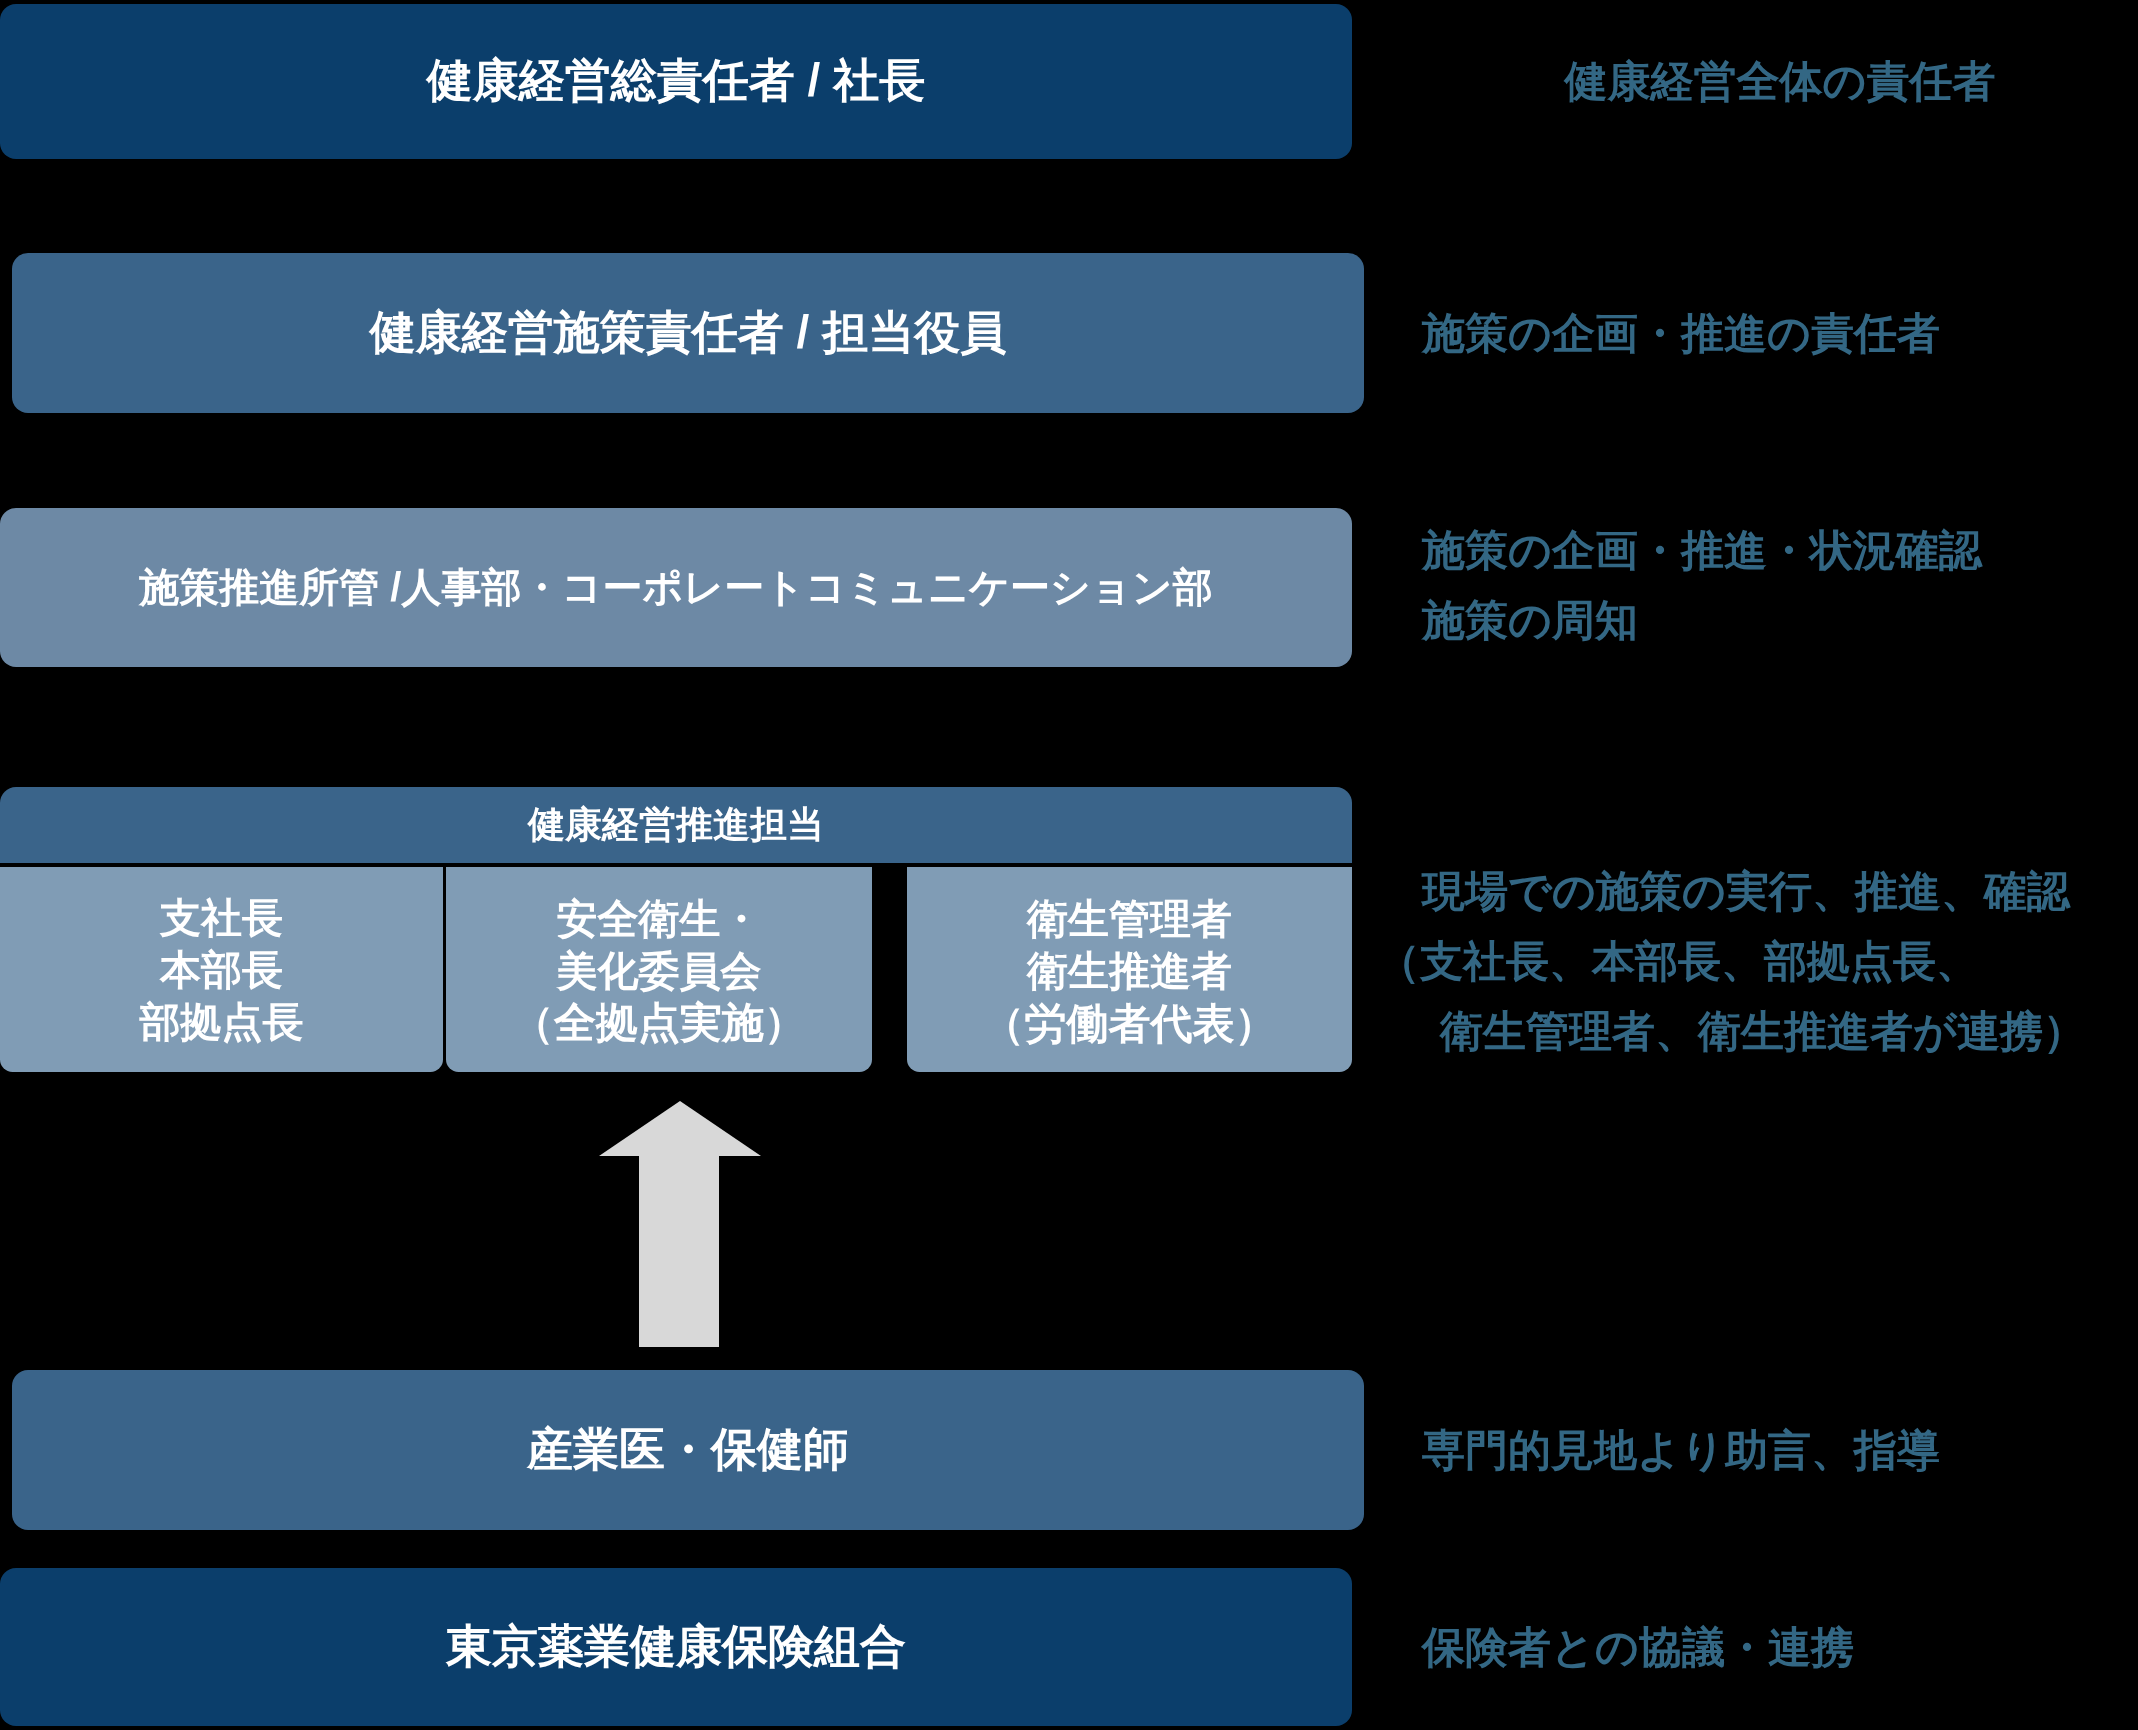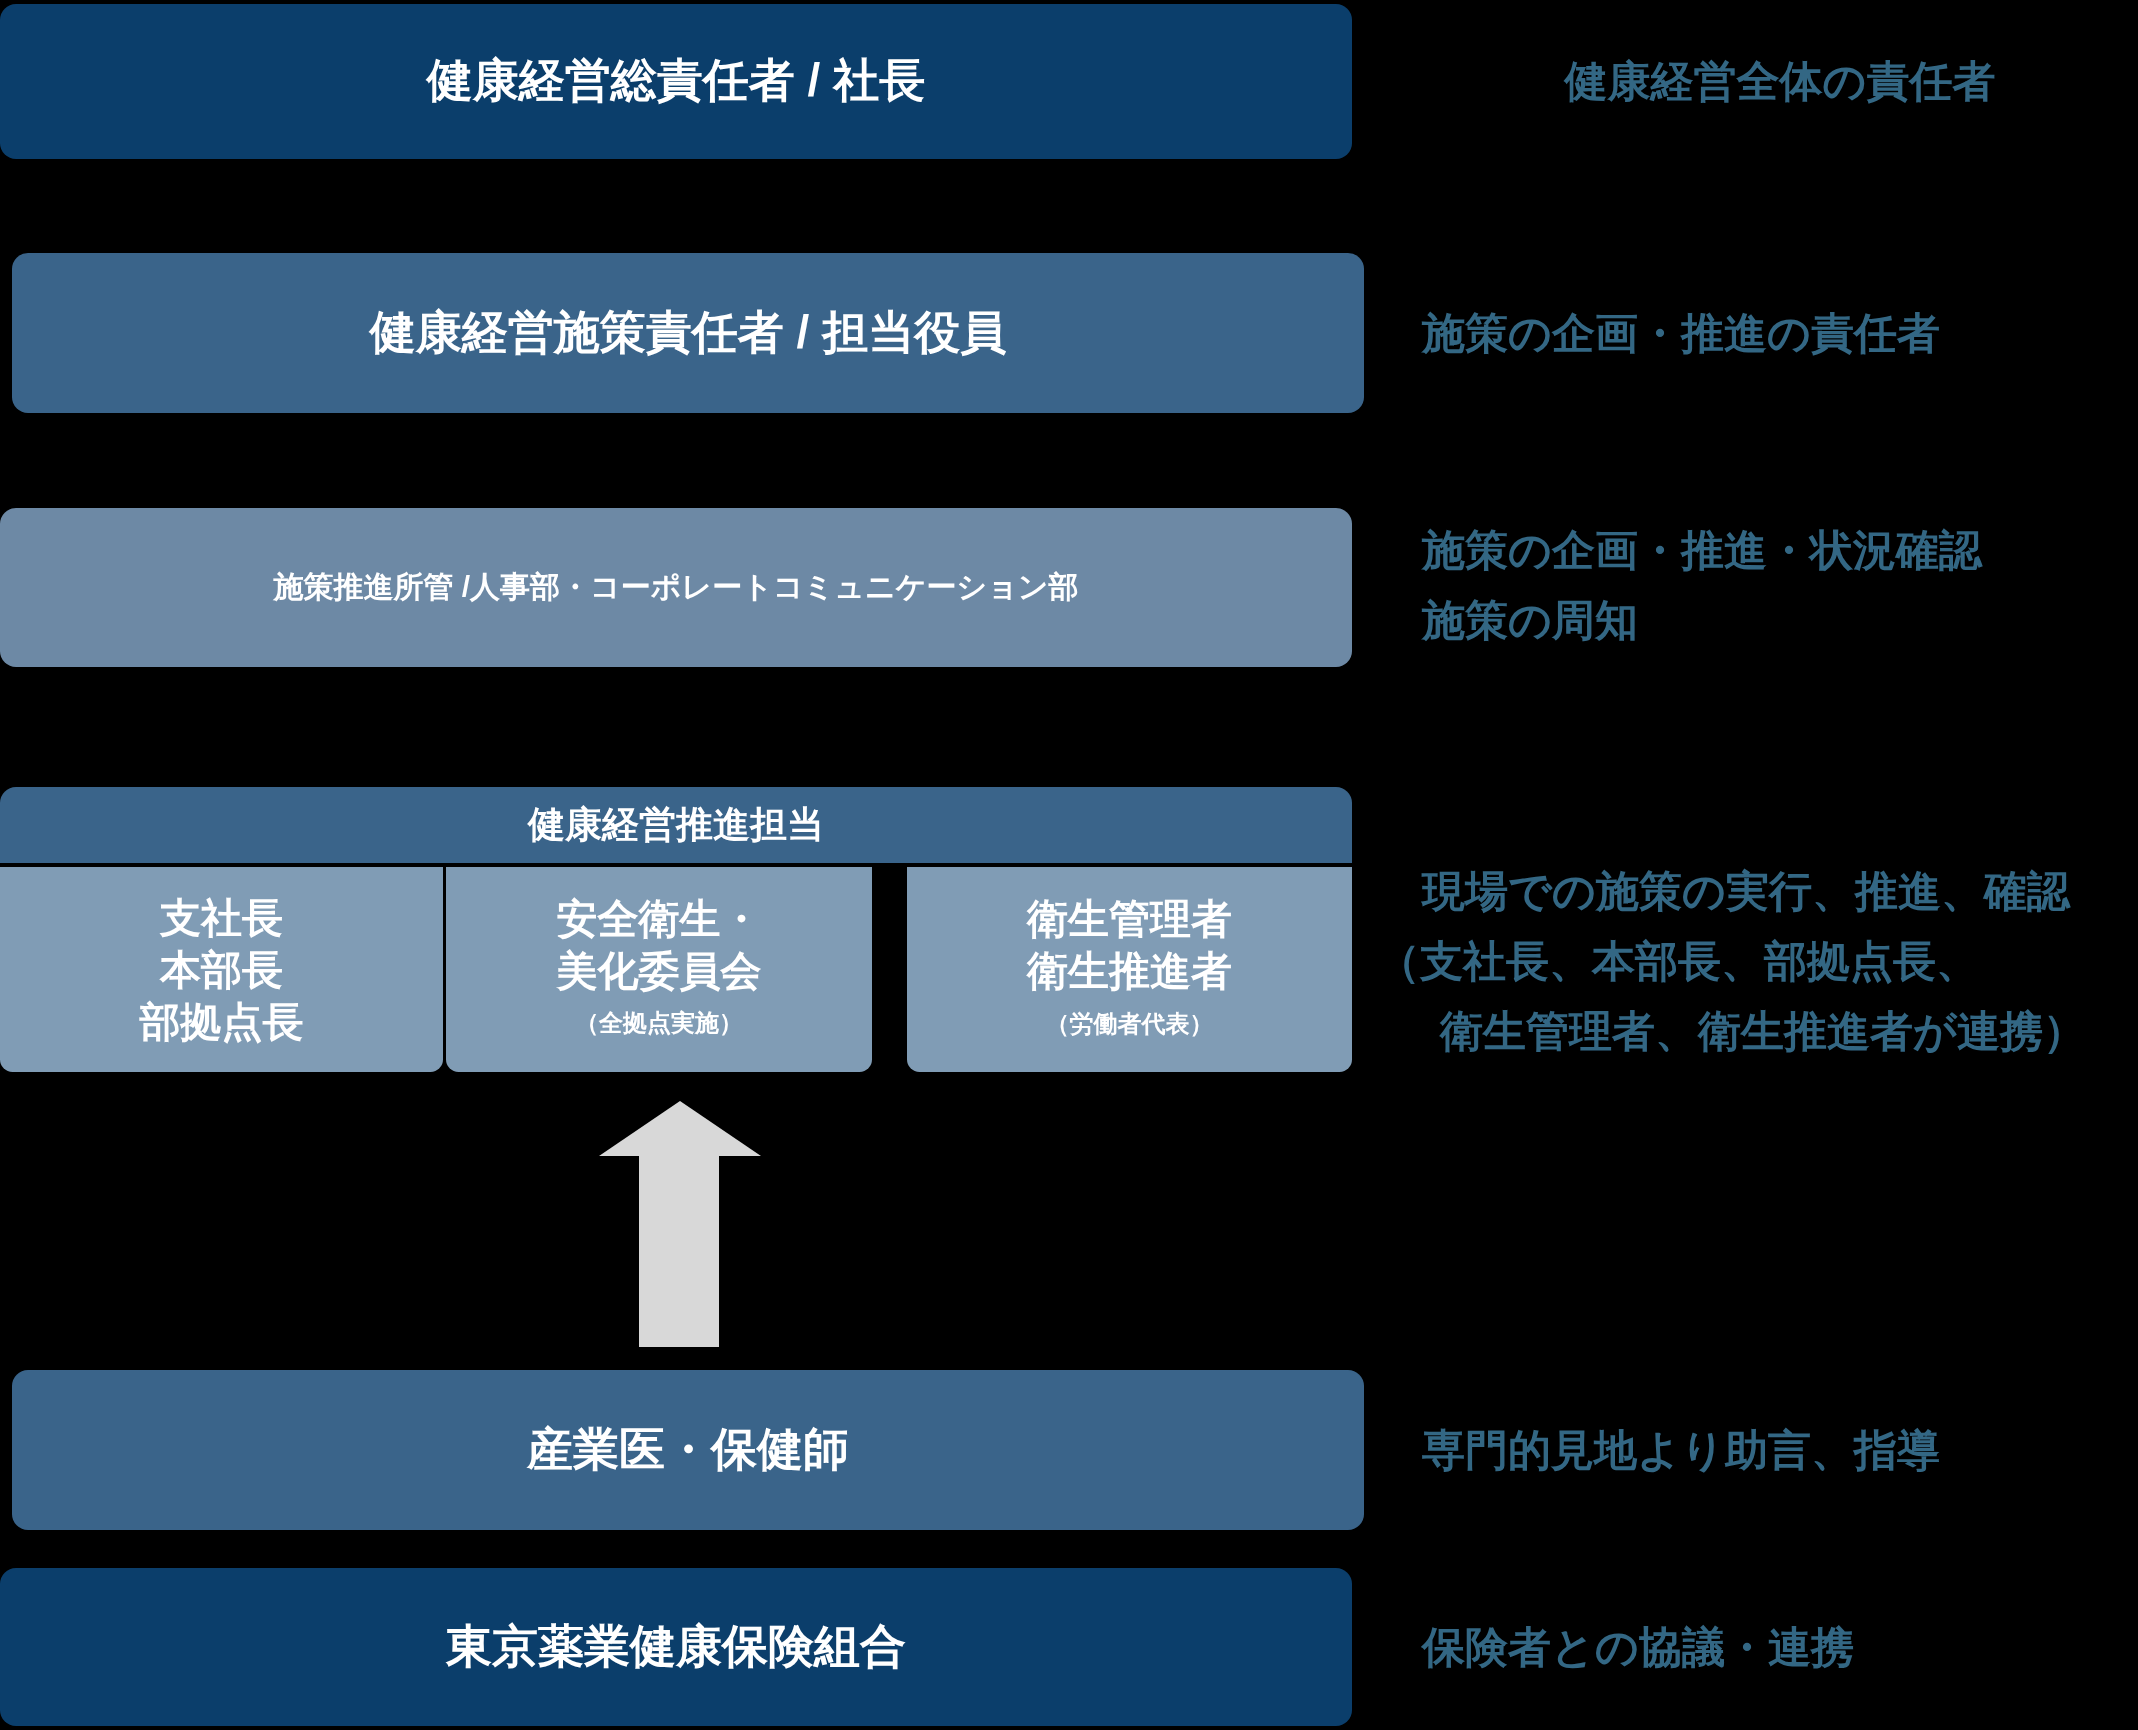--- a/index.html
+++ b/index.html
@@ -19,39 +19,39 @@
   }
   .bar{
     position:absolute;left:0;width:1352px;border-radius:16px;
     display:flex;align-items:center;justify-content:center;
     color:var(--box_text);text-align:center;
   }
   .bar.dark{background:var(--dark_blue);}
   .bar.medium{background:var(--medium_blue);margin-left:12px;}
   .bar.light{background:var(--light_blue);}
   .fs52{font-size:46px;}
-  .fs46{font-size:30px;}
+  .fs46{font-size:40px;}
   .fs42{font-size:37px;}
   .note{
     position:absolute;left:1422px;width:716px;color:var(--note_text);
     font-size:43px;line-height:70px;white-space:nowrap;
   }
   .note.centered{display:flex;align-items:center;}
   .l4-header{
     position:absolute;left:0;top:787px;width:1352px;height:76px;
     background:var(--medium_blue);border-radius:16px 16px 0 0;
     display:flex;align-items:center;justify-content:center;color:var(--box_text);
   }
   .sub-box{
     position:absolute;top:867px;height:205px;background:var(--pale_blue);
     border-radius:0 0 12.5px 12.5px;display:flex;flex-direction:column;
     align-items:center;justify-content:center;color:var(--box_text);
     text-align:center;font-size:41px;line-height:52px;
   }
-  .sub-box .paren{font-size:24px;line-height:45px;margin-top:4px;}
+  .sub-box .paren{font-size:42px;line-height:45px;margin-top:4px;}
   .arrow-head{
     position:absolute;left:599px;top:1101px;width:0;height:0;
     border-left:81px solid transparent;border-right:81px solid transparent;
     border-bottom:55px solid var(--arrow_gray);
   }
   .arrow-shaft{
     position:absolute;left:639px;top:1155px;width:80px;height:192px;
     background:var(--arrow_gray);
   }
   .note-line{white-space:nowrap;}

